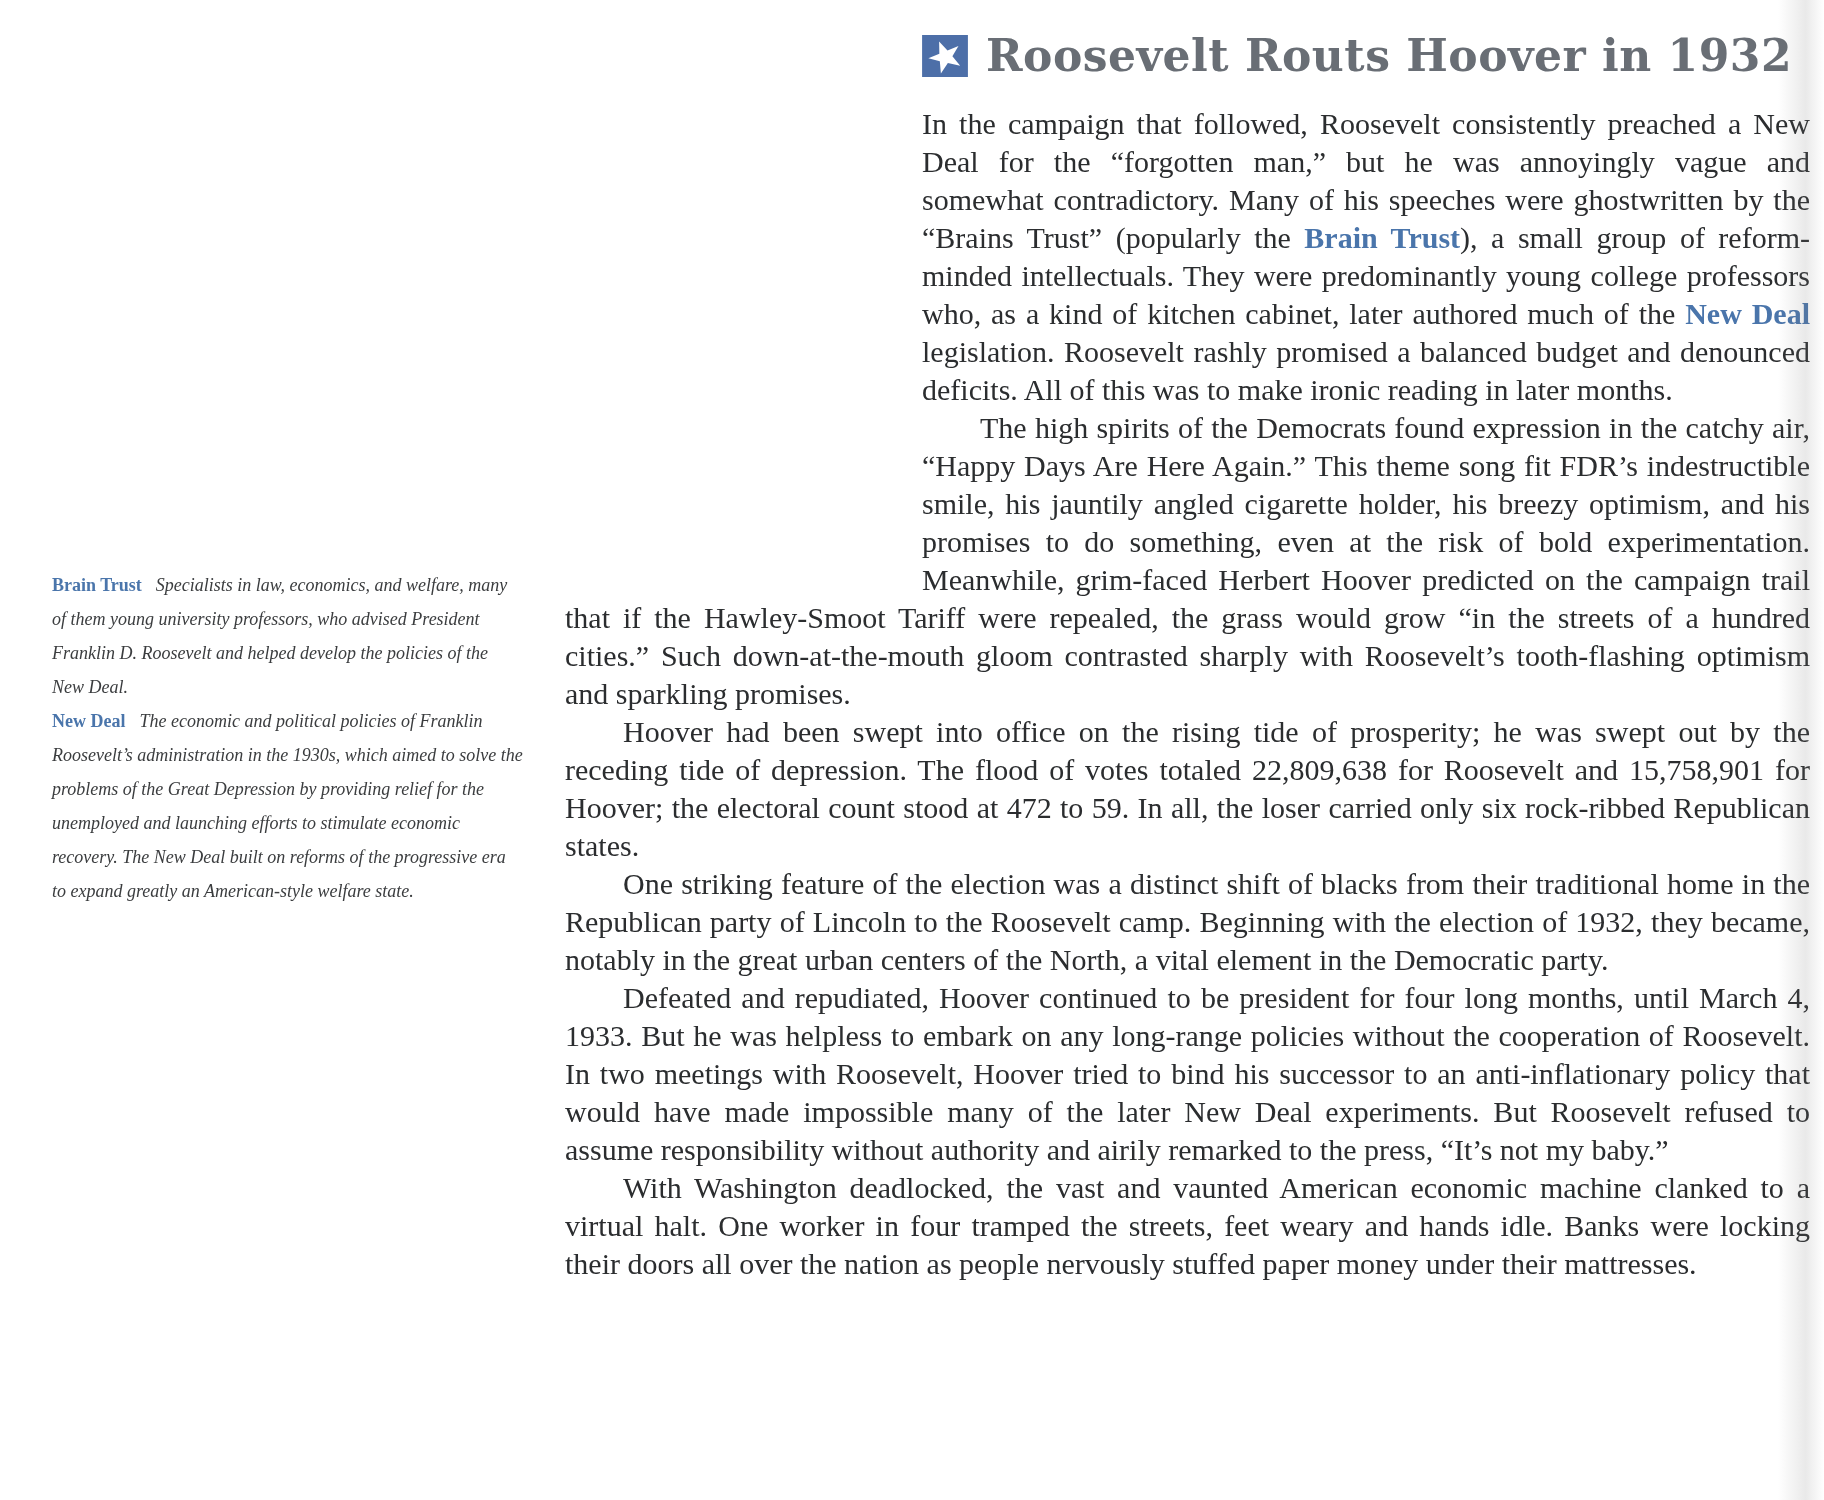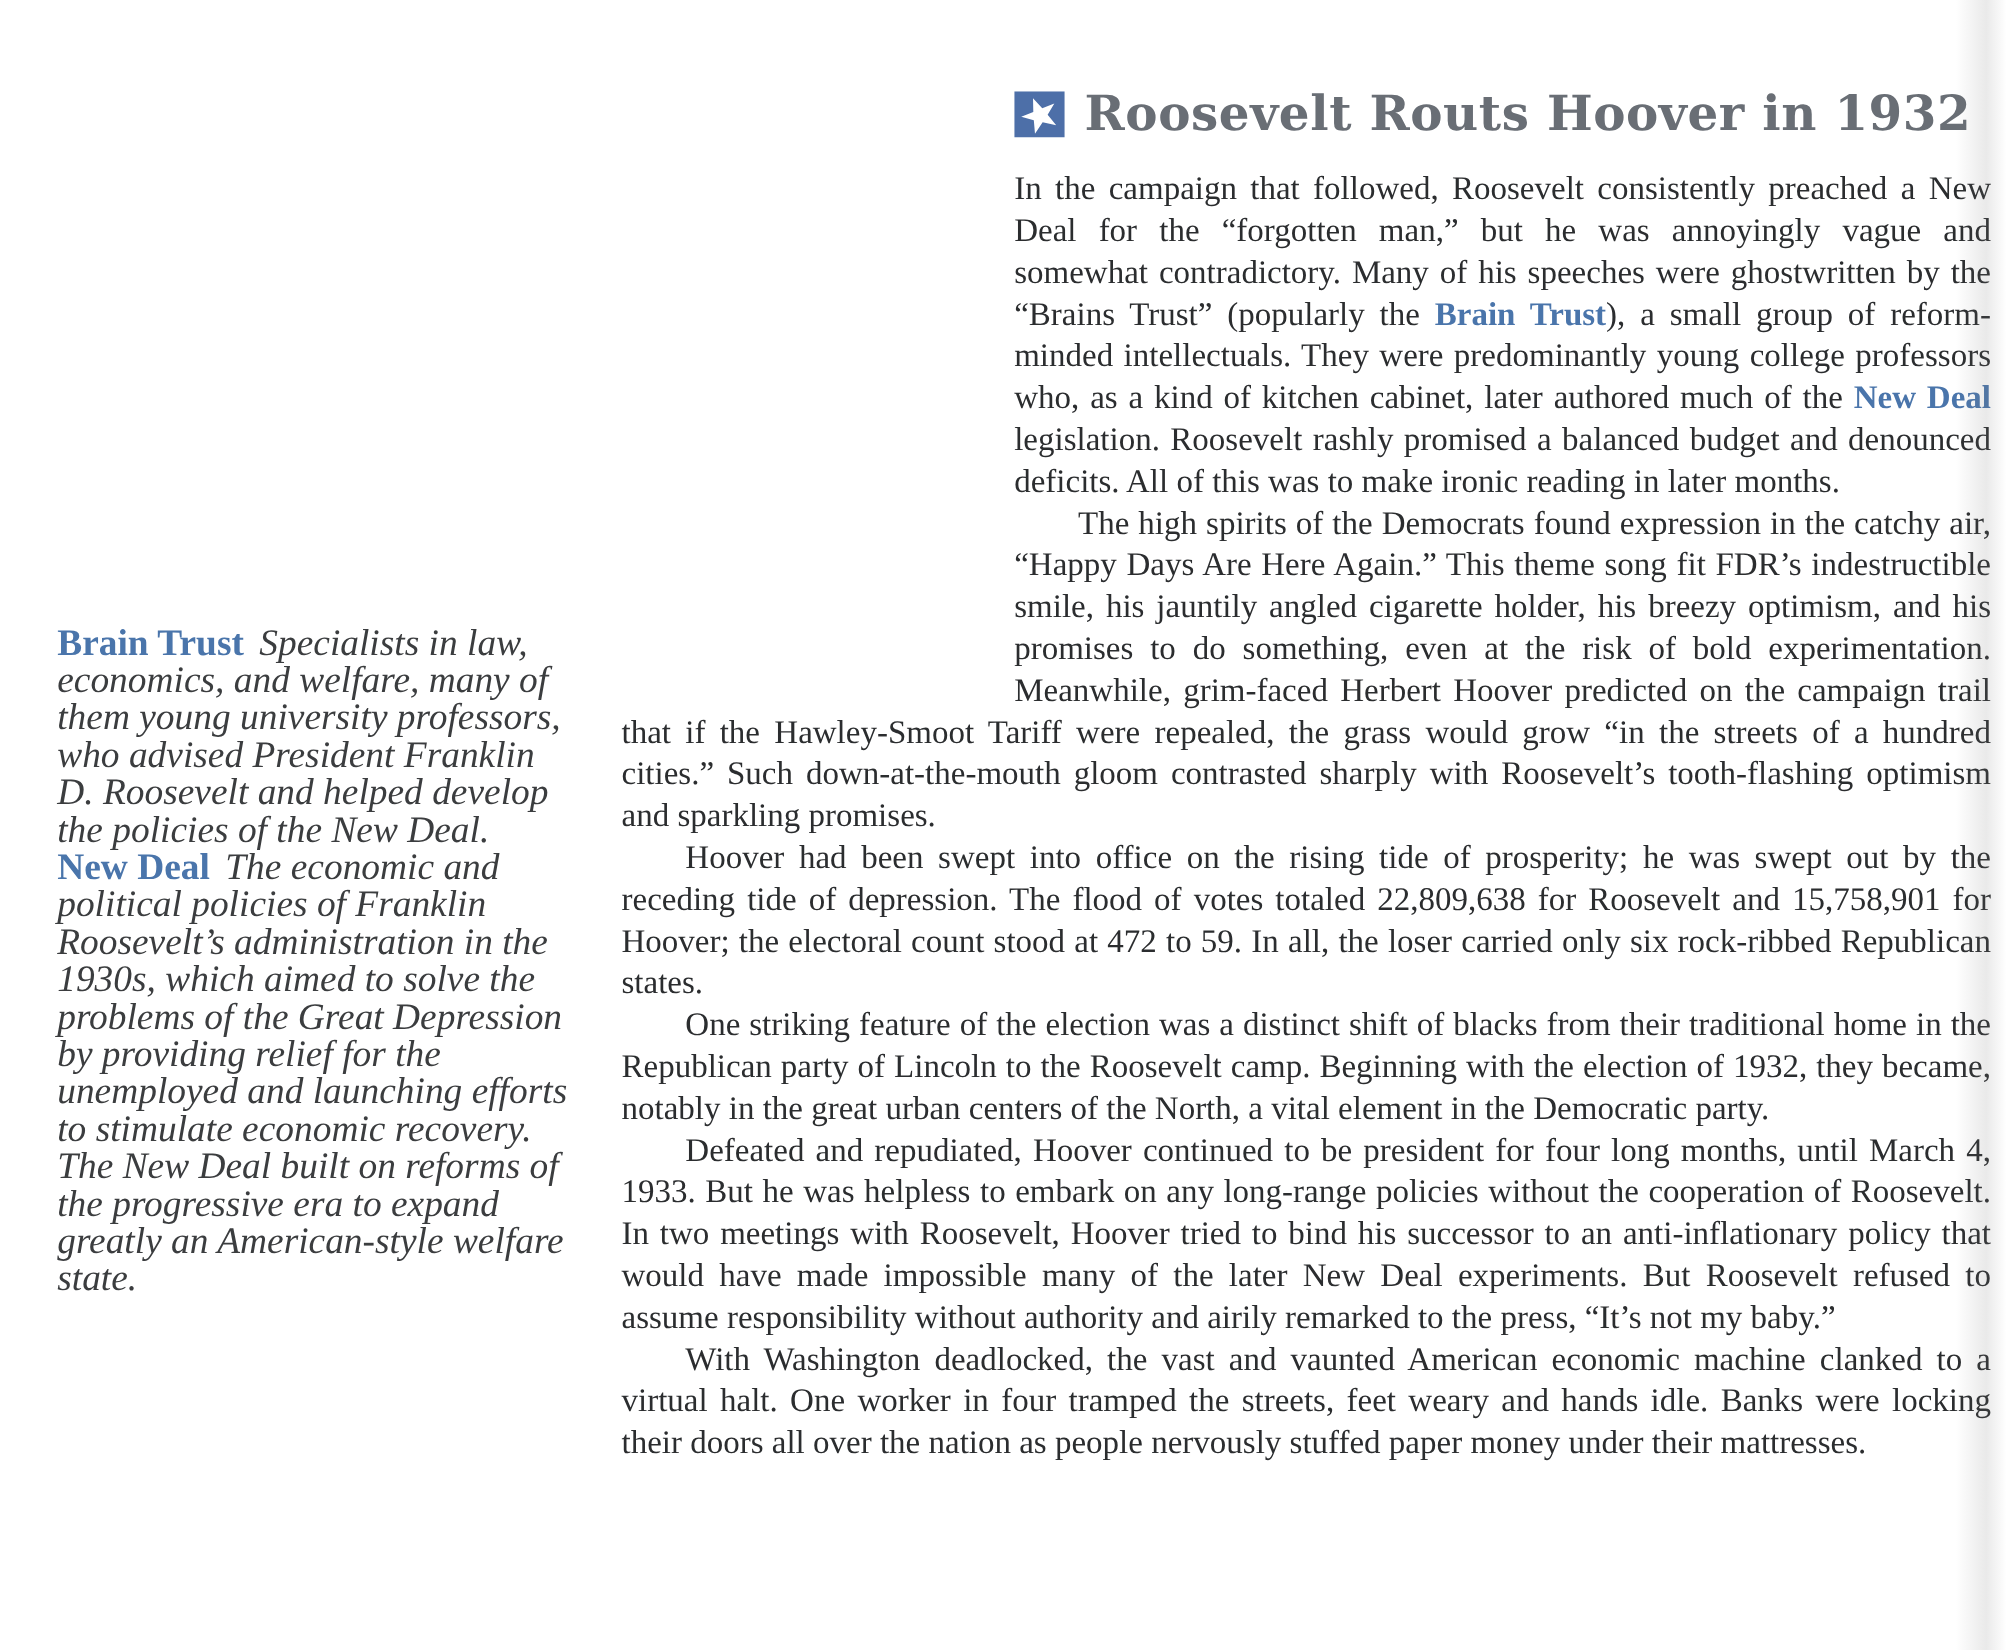--- a/index.html
+++ b/index.html
@@ -14,41 +14,40 @@
 
   
   .margin-notes {
     position: absolute;
     left: 52px;
     top: 568px;
     width: 472px;
   }
   .note {
     font-style: italic;
-    font-size: 34px;
+    font-size: 18px;
     line-height: 34px;
     color: #3b3d3f;
     text-align: left;
   }
   .note + .note { }
   .note-term {
     font-style: normal;
     font-weight: bold;
     color: #4a75ab;
     margin-right: 14px;
   }
 
   
   .article {
     position: absolute;
     left: 565px;
     top: 26px;
     width: 1245px;
     color: #2b2d2f;
-    margin-top: 48px;
   }
   .photo-gap {
     float: left;
     width: 357px;
     height: 536px;
   }
   .heading {
     display: flex;
     align-items: center;
     gap: 18px;

